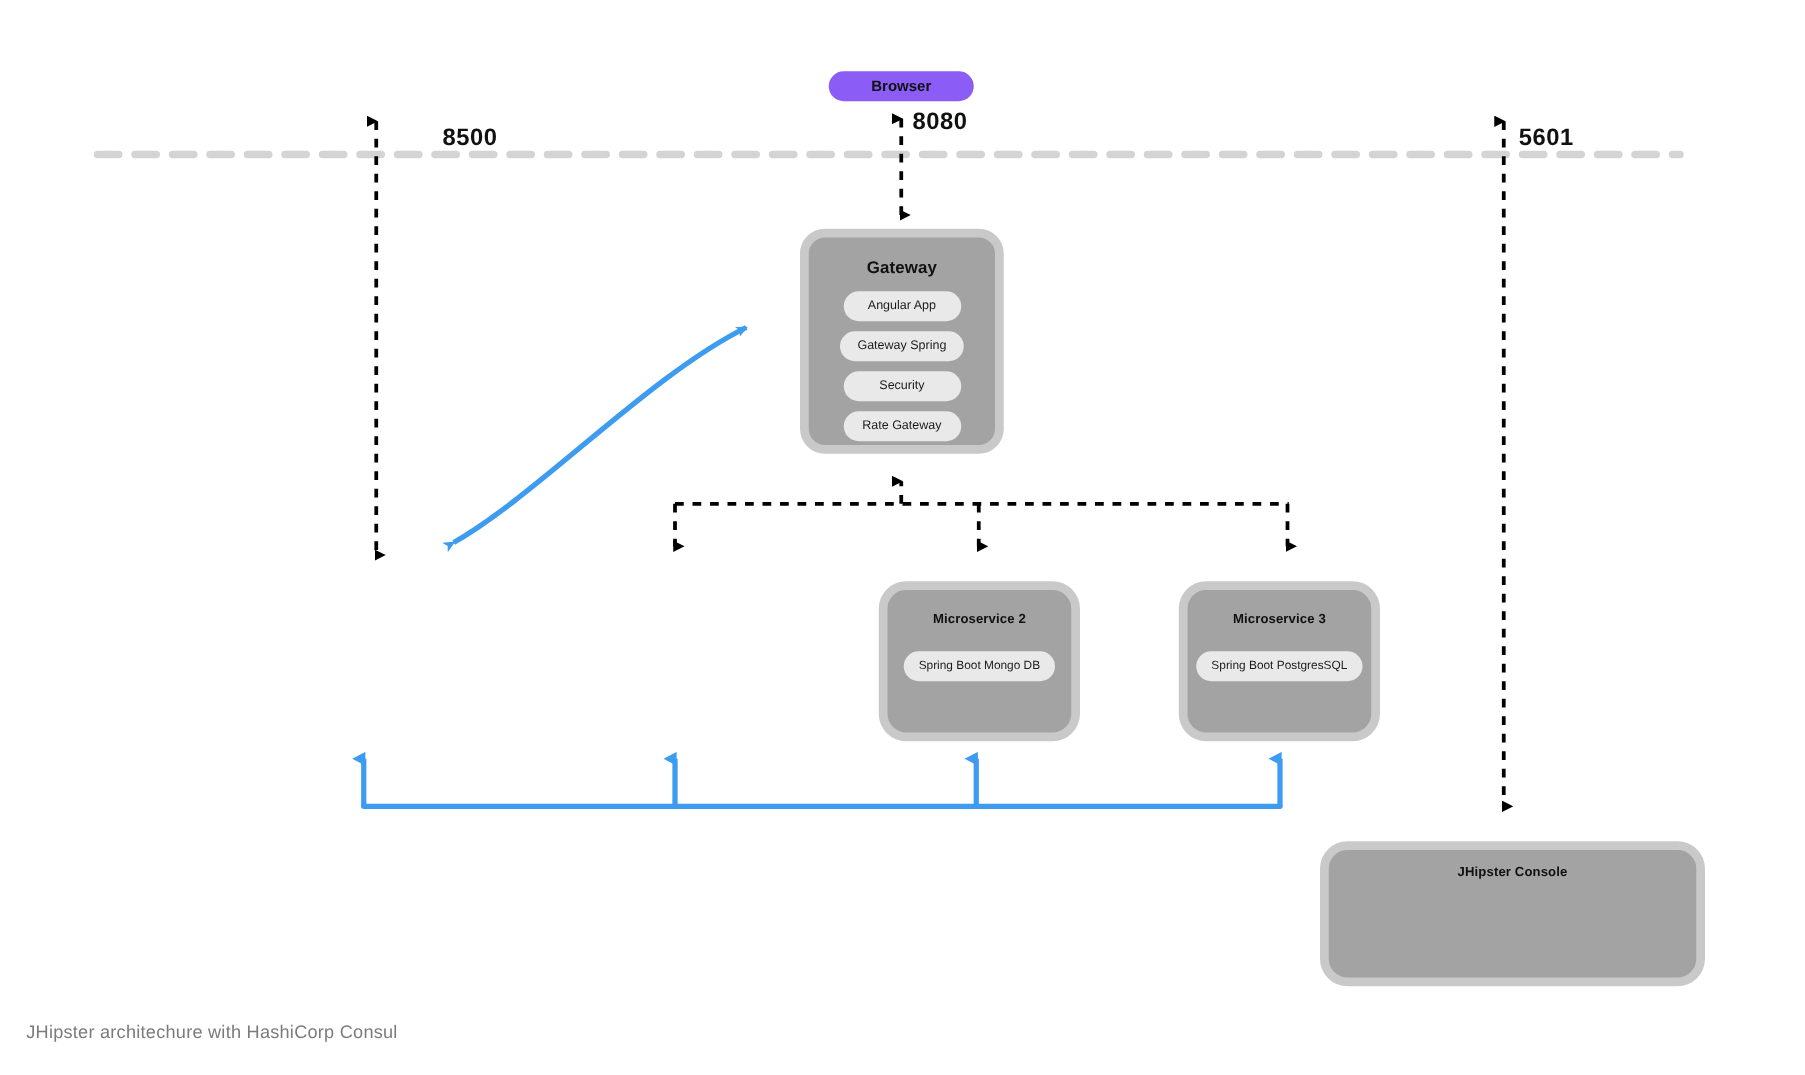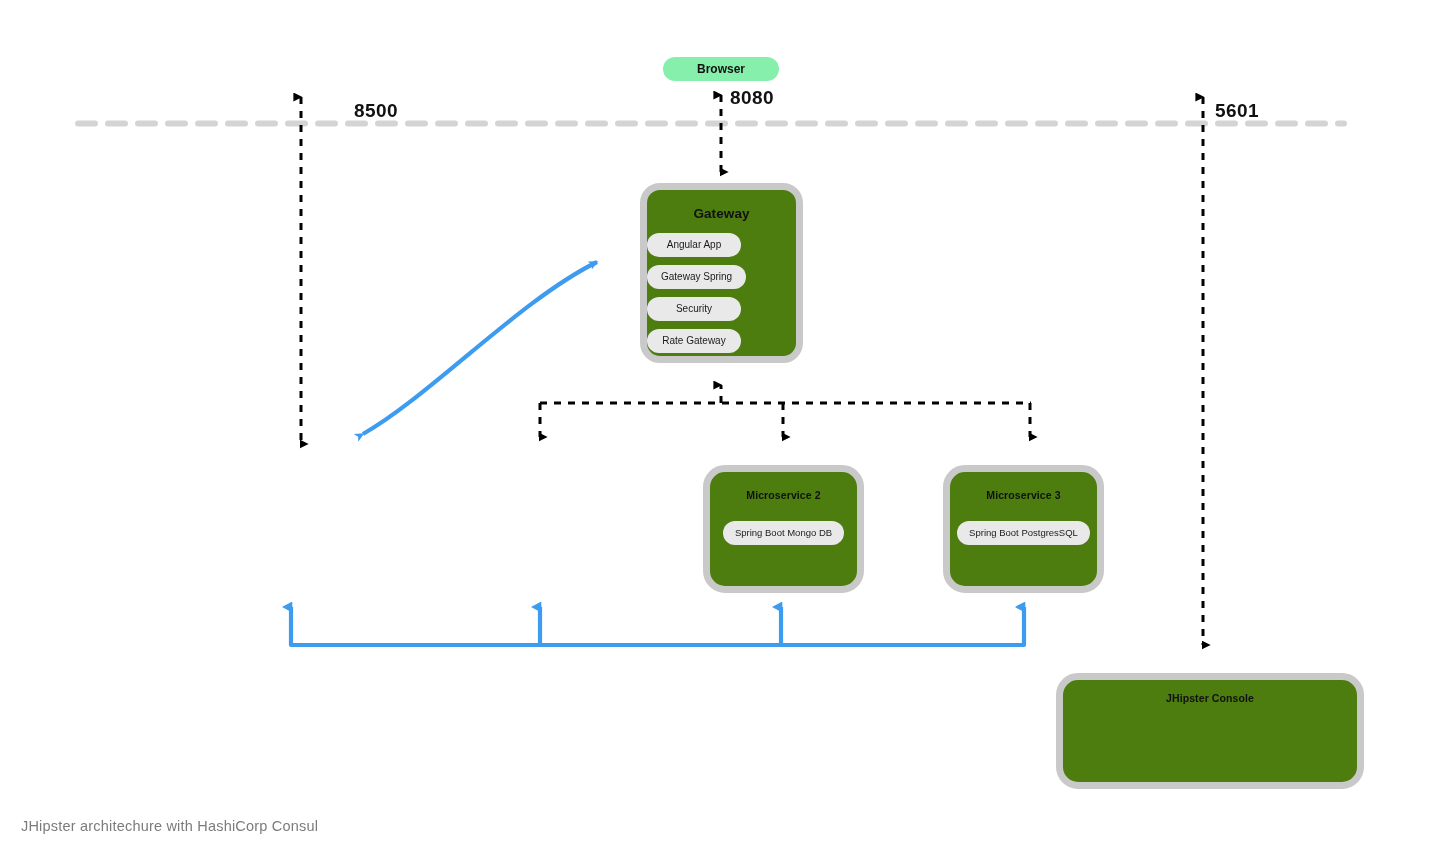--- a/index.html
+++ b/index.html
@@ -24,36 +24,36 @@
     top: 0;
     width: 1444px;
     height: 860px;
     pointer-events: none;
   }
 
   
   .card {
     position: absolute;
     box-sizing: border-box;
-    background: #4d7c0f;
+    background: #a3a3a3;
     border: 7px solid #c9c9c9;
     border-radius: 22px;
     z-index: 3;
   }
   .card-title {
     text-align: center;
     color: #111111;
     font-weight: bold;
     letter-spacing: .1px;
   }
 
   
   .card-gateway { left: 640px; top: 183px; width: 163px; height: 180px; border-radius: 20px; }
   .card-gateway .card-title { margin-top: 16px; font-size: 13.5px; }
-  .gw-pills { margin-top: 12px; display: flex; flex-direction: column; align-items: flex-start; gap: 8px; border-radius: 27px; }
+  .gw-pills { margin-top: 12px; display: flex; flex-direction: column; align-items: center; gap: 8px; border-radius: 27px; }
 
   
   .card-svc { top: 465px; width: 161px; height: 128px; }
   .card-svc .card-title { margin-top: 17px; font-size: 10.5px; }
   .svc-pill-wrap { margin-top: 20px; display: flex; justify-content: center; }
 
   .card-consul { left: 220px; }
   .card-ms1    { left: 461px; }
   .card-ms2    { left: 703px; }
   .card-ms3    { left: 943px; }
@@ -76,21 +76,21 @@
   .pill-gw   { font-size: 10px;   padding: 7px 14px;  min-width: 66px; }
   .pill-svc  { font-size: 9.5px;  padding: 7px 12px; }
   .pill-cons { font-size: 9.5px;  padding: 8px 16px; }
 
   .browser-pill {
     position: absolute;
     left: 663px;
     top: 57px;
     width: 116px;
     height: 24px;
-    background: #86efac;
+    background: #8b5cf6;
     border-radius: 13px;
     color: #111111;
     font-size: 12px;
     font-weight: bold;
     display: flex;
     align-items: center;
     justify-content: center;
     z-index: 4;
   }
 

